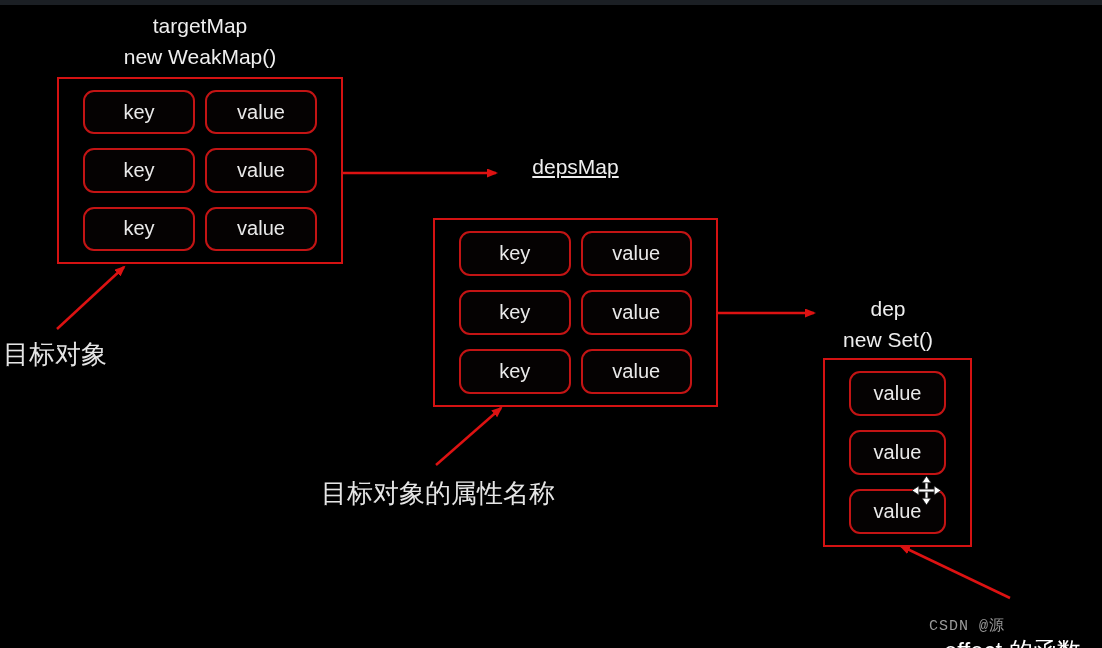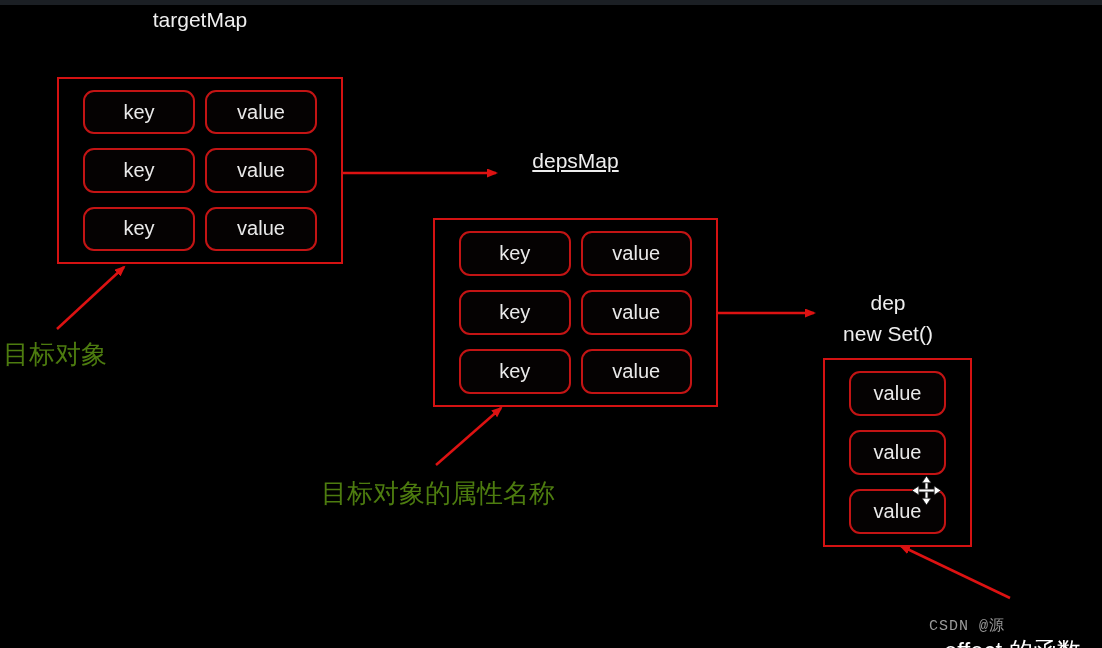--- a/index.html
+++ b/index.html
@@ -23,20 +23,21 @@
     width: 1102px; height: 648px;
     pointer-events: none;
   }
   .map-title {
     position: absolute;
     text-align: center;
     color: #eeeeee;
     font-size: 21px;
     line-height: 31px;
     white-space: nowrap;
+    margin-top: 6px;
   }
   .map-box {
     position: absolute;
     box-sizing: border-box;
     border: 2px solid #d41212;
     display: grid;
     grid-template-rows: repeat(3, 1fr);
     row-gap: 14px;
     padding: 11px 24px;
     background: #000;
@@ -49,21 +50,21 @@
     border-radius: 11px;
     display: flex;
     align-items: center;
     justify-content: center;
     color: #e9e9e9;
     font-size: 20px;
     background: #050202;
   }
   .cn-label {
     position: absolute;
-    color: #4d7c0f;
+    color: #e5e5e5;
     font-size: 26px;
     white-space: nowrap;
   }
   .watermark {
     position: absolute;
     left: 929px; top: 616px;
     color: #9b9b9b;
     font-size: 15px;
     letter-spacing: 1px;
     white-space: nowrap;
@@ -101,20 +102,21 @@
     </defs>
     <line x1="338" y1="173" x2="496" y2="173" stroke="#dd1212" stroke-width="2.5" marker-end="url(#ah)"></line>
     <line x1="712" y1="313" x2="814" y2="313" stroke="#dd1212" stroke-width="2.5" marker-end="url(#ah)"></line>
     <line x1="57" y1="329" x2="124" y2="267" stroke="#dd1212" stroke-width="2.5" marker-end="url(#ah)"></line>
     <line x1="436" y1="465" x2="501" y2="408" stroke="#dd1212" stroke-width="2.5" marker-end="url(#ah)"></line>
     <line x1="1010" y1="598" x2="901" y2="546" stroke="#dd1212" stroke-width="2.5" marker-end="url(#ah)"></line>
   </svg>
 
   <div class="map-title" style="left:57px; top:4px; width:286px;">
     <div>targetMap</div>
+    <div>new WeakMap()</div>
   </div>
   <div class="map-box two-col" style="left:57px; top:77px; width:286px; height:187px;">
     <div class="cell">key</div>
     <div class="cell">value</div>
     <div class="cell">key</div>
     <div class="cell">value</div>
     <div class="cell">key</div>
     <div class="cell">value</div>
   </div>
 

